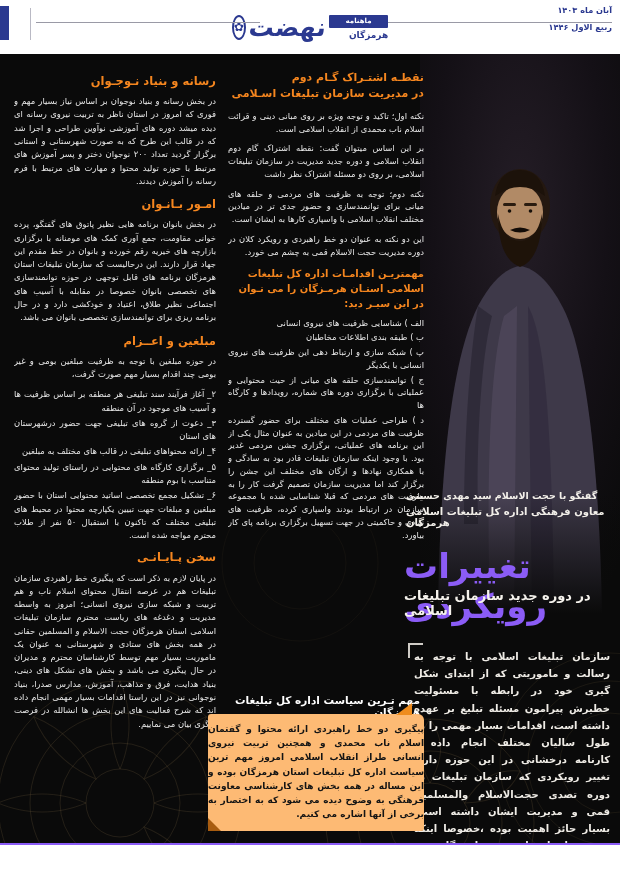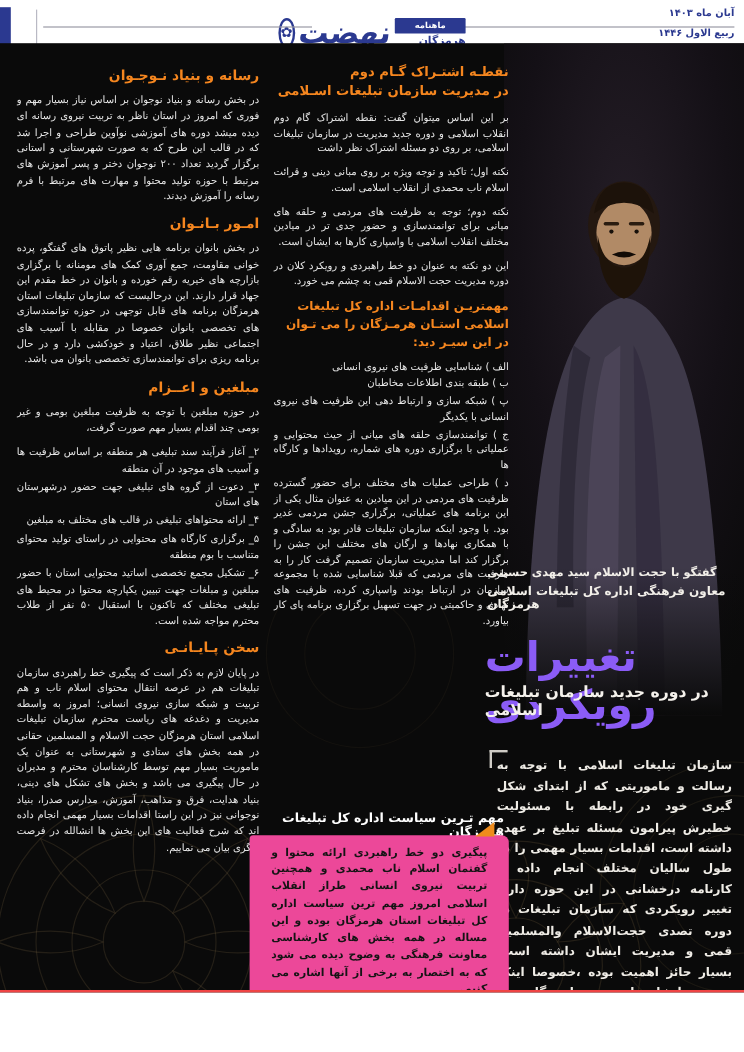--- a/index.html
+++ b/index.html
@@ -22,21 +22,21 @@
 
   
   .logo { position:absolute; top:3px; left:50%; transform:translateX(-50%); width:126px; height:48px; display:flex; align-items:center; justify-content:center; gap:3px; }
   .logo-chips { display:flex; flex-direction:column; gap:2px; align-items:stretch; }
   .chip { background:#2b3990; color:#ffffff; font-size:7px; font-weight:bold; padding:2px 5px 3px; border-radius:1px; text-align:center; }
   .chip2 { color:#2b3990; font-size:9px; font-weight:bold; text-align:center;margin-left:20px; }
   .logo-script { color:#2b3990; font-size:25px; font-weight:bold; transform:skewX(-6deg); letter-spacing:-1px; }
   .logo-seal { width:25px; height:25px; border:2px solid #2b3990; border-radius:50%; display:flex; align-items:center; justify-content:center; color:#2b3990; font-size:12px; background:#ffffff; }
 
   
-  .dark { position:absolute; top:36px; right:0; width:620px; height:791px; background:#0a0a0a; border-bottom:2px solid #ef4444; overflow:hidden; }
+  .dark { position:absolute; top:54px; right:0; width:620px; height:791px; background:#0a0a0a; border-bottom:2px solid #8b5cf6; overflow:hidden; }
   .mandala { position:absolute; bottom:0; left:0; pointer-events:none; }
 
   
   .portrait { position:absolute; top:0; right:0; width:200px; height:560px; }
 
   
   .col { position:absolute; color:#e8e8e8; text-align:justify; }
   .col p { text-align:justify; }
   .col-left { top:18px; left:14px; width:202px; height:772px; font-size:8.4px; line-height:1.58; overflow:hidden; }
   .col-mid  { top:16px; right:196px; width:196px; height:624px; font-size:8.4px; line-height:1.52; overflow:hidden; }
@@ -52,21 +52,21 @@
   .cap1 { font-size:9.5px; font-weight:bold; margin-bottom:5px; }
   .cap2 { font-size:10px; font-weight:bold; }
   .feature-title { position:absolute; top:492px; right:4px; width:212px; text-align:left; color:#8b5cf6; font-size:34px; font-weight:bold; letter-spacing:-0.5px; }
   .feature-subtitle { position:absolute; top:534px; right:4px; width:212px; text-align:left; color:#f5f2ec; font-size:13px; font-weight:bold; }
   .feature-body { position:absolute; top:594px; right:10px; width:196px; color:#efece6; font-size:10px; font-weight:bold; line-height:1.72; text-align:justify; }
   .feature-body::before { content:""; position:absolute; top:-5px; left:-6px; width:13px; height:13px; border-top:2px solid #cfccc6; border-left:2px solid #cfccc6; }
   .feature-body::after { content:""; position:absolute; bottom:-4px; right:-6px; width:13px; height:13px; border-bottom:2px solid #cfccc6; border-right:2px solid #cfccc6; }
 
   
   .callout-heading { position:absolute; top:640px; right:200px; width:212px; text-align:right; color:#ffffff; font-size:10.5px; font-weight:bold; }
-  .callout-box { position:absolute; top:660px; right:196px; width:216px; background:#ec4899; color:#141414; font-size:9px; font-weight:bold; line-height:1.58; text-align:justify; padding:8px 18px 9px; border-radius:3px 6px 3px 3px; }
+  .callout-box { position:absolute; top:660px; right:196px; width:216px; background:#fdba74; color:#141414; font-size:9px; font-weight:bold; line-height:1.58; text-align:justify; padding:8px 0 9px; border-radius:3px 6px 3px 3px; }
   .callout-box::before { content:""; position:absolute; top:-11px; right:12px; width:0; height:0; border-left:16px solid transparent; border-bottom:12px solid #ef8c1d; }
   .callout-box::after { content:""; position:absolute; bottom:0; left:0; width:0; height:0; border-bottom:13px solid #a85c10; border-right:13px solid transparent; }
 
   
   .foot { position:absolute; bottom:0; right:0; width:620px; height:31px; background:#ffffff; }
 </style>
 </head>
 <body>
 
 <div class="page">
@@ -179,22 +179,22 @@
 
       <h3 class="sec">سخن پـایـانـی</h3>
       <p>در پایان لازم به ذکر است که پیگیری خط راهبردی سازمان تبلیغات هم در عرصه انتقال محتوای اسلام ناب و هم تربیت و شبکه سازی نیروی انسانی؛ امروز به واسطه مدیریت و دغدغه های ریاست محترم سازمان تبلیغات اسلامی استان هرمزگان حجت الاسلام و المسلمین حقانی در همه بخش های ستادی و شهرستانی به عنوان یک ماموریت بسیار مهم توسط کارشناسان محترم و مدیران در حال پیگیری می باشد و بخش های تشکل های دینی، بنیاد هدایت، فرق و مذاهب، آموزش، مدارس صدرا، بنیاد نوجوانی نیز در این راستا اقدامات بسیار مهمی انجام داده اند که شرح فعالیت های این بخش ها انشالله در فرصت دیگری بیان می نماییم.</p>
     </section>
 
     <section class="col col-mid">
       <h2 class="mid-head">
         <span>نقطـه اشتـراک گـام دوم</span><br>
         <span>در مدیریت سازمان تبلیغات اسـلامی</span>
       </h2>
+      <p>نکته اول؛ تاکید و توجه ویژه بر روی مبانی دینی و قرائت اسلام ناب محمدی از انقلاب اسلامی است.</p>
       <p>بر این اساس میتوان گفت: نقطه اشتراک گام دوم انقلاب اسلامی و دوره جدید مدیریت در سازمان تبلیغات اسلامی، بر روی دو مسئله اشتراک نظر داشت</p>
-      <p>نکته اول؛ تاکید و توجه ویژه بر روی مبانی دینی و قرائت اسلام ناب محمدی از انقلاب اسلامی است.</p>
       <p>نکته دوم؛ توجه به ظرفیت های مردمی و حلقه های میانی برای توانمندسازی و حضور جدی تر در میادین مختلف انقلاب اسلامی با واسپاری کارها به ایشان است.</p>
       <p>این دو نکته به عنوان دو خط راهبردی و رویکرد کلان در دوره مدیریت حجت الاسلام قمی به چشم می خورد.</p>
 
       <h2 class="mid-sub">مهمتریـن اقدامـات اداره کل تبلیغات اسلامی استـان هرمـزگان را می تـوان در این سیـر دید:</h2>
       <p class="li">الف )  شناسایی ظرفیت های نیروی انسانی</p>
       <p class="li">ب ) طبقه بندی اطلاعات مخاطبان</p>
       <p class="li">پ )  شبکه سازی و ارتباط دهی این ظرفیت های نیروی انسانی با یکدیگر</p>
       <p class="li">ج ) توانمندسازی حلقه های میانی از حیث محتوایی و عملیاتی با برگزاری دوره های شماره، رویدادها و کارگاه ها</p>
       <p class="li">د ) طراحی عملیات های مختلف برای حضور گسترده ظرفیت های مردمی در این میادین به عنوان مثال یکی از این برنامه های عملیاتی، برگزاری جشن مردمی غدیر بود. با وجود اینکه سازمان تبلیغات قادر بود به سادگی و با همکاری نهادها و ارگان های مختلف این جشن را برگزار کند اما مدیریت سازمان تصمیم گرفت کار را به ظرفیت های مردمی که قبلا شناسایی شده با مجموعه سازمان در ارتباط بودند واسپاری کرده، ظرفیت های نهادی و حاکمیتی در جهت تسهیل برگزاری برنامه پای کار بیاورد.</p>
     </section>

